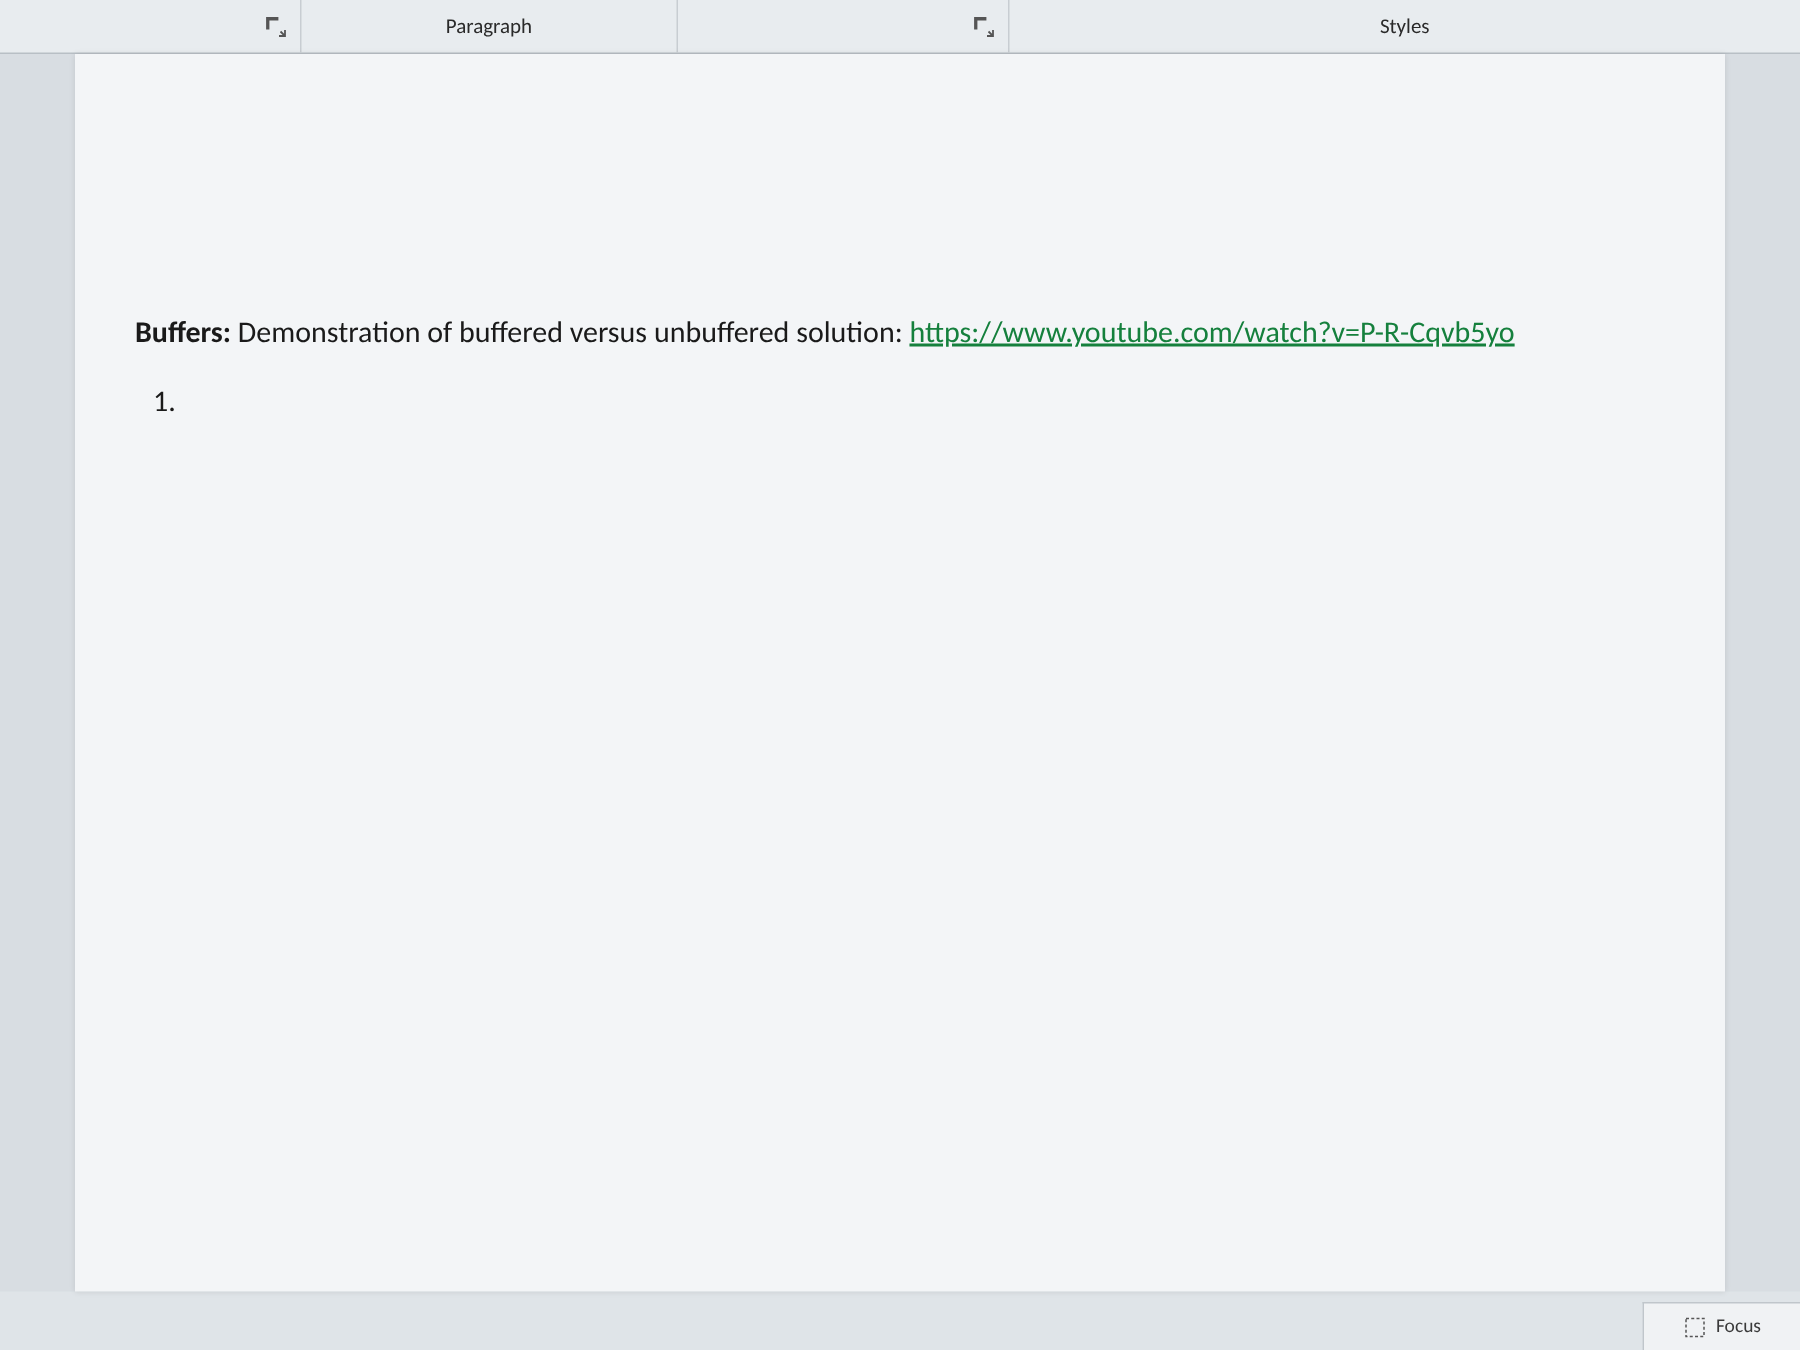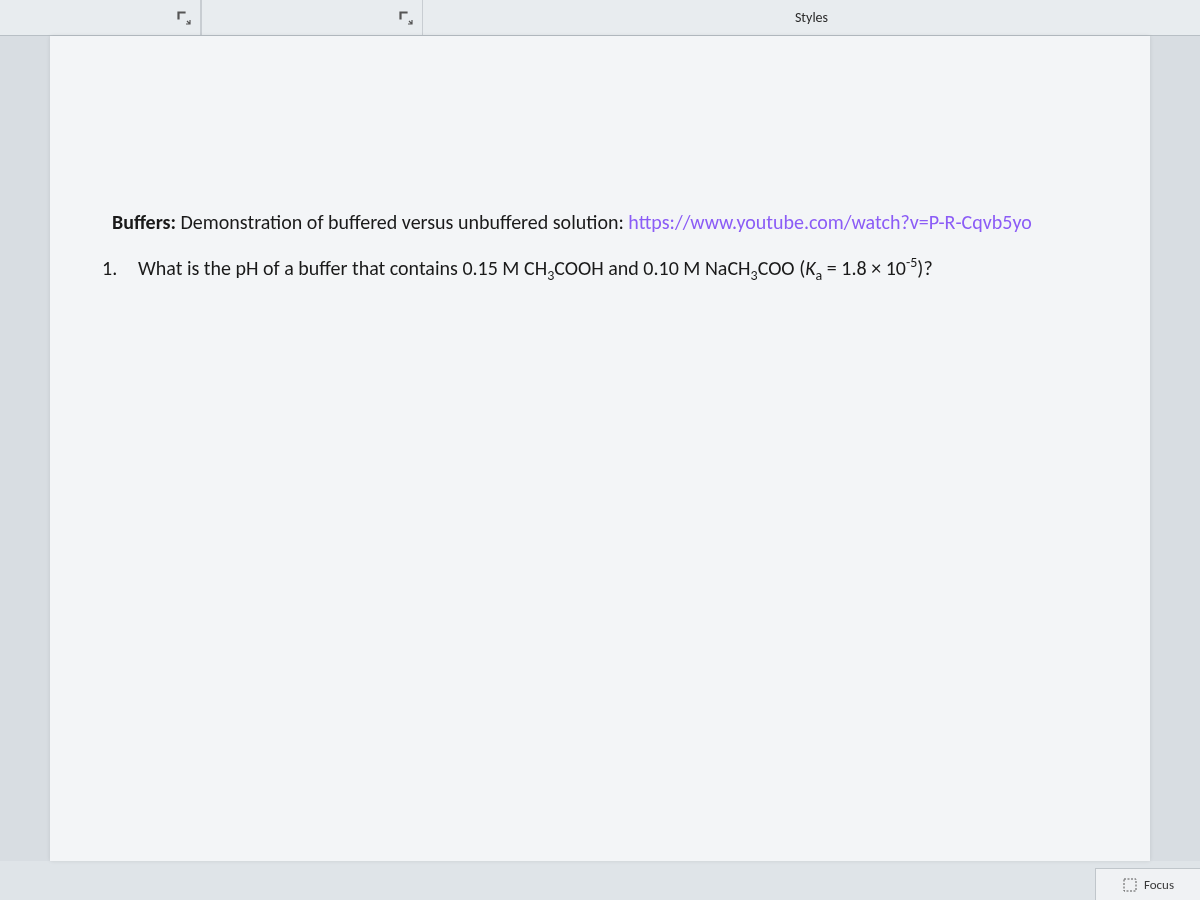--- a/index.html
+++ b/index.html
@@ -61,23 +61,24 @@
       width: 1100px;
       background: #f3f5f7;
       margin-top: 0;
       padding: 170px 40px 40px 40px;
       box-shadow: 0 0 4px rgba(0,0,0,0.1);
       height: 100%;
       font-size: 20px;
       line-height: 1.6;
       color: #1a1a1a;
     }
-    .bold { font-weight: 700; margin-left: 22px; }
+    .bold { font-weight: 700; }
     .link {
-      color: #8b5cf6;
+      color: #15803d;
+      text-decoration: underline;
       cursor: pointer;
     }
     .para { margin-bottom: 14px; }
     .list-item {
       display: flex;
       gap: 18px;
       margin-left: 12px;
     }
     .list-num { min-width: 18px; }
     sub { font-size: 0.7em; vertical-align: sub; }
@@ -113,20 +114,23 @@
 
 <div class="ribbon-row">
   <div class="ribbon-group spacer-200">
     <span class="launcher" style="margin-left:auto;">
       <svg viewBox="0 0 14 14">
           <path d="M1 1 h7 v1 H2 v6 H1 Z M10 10 l3 3 M13 9 v4 h-4" fill="none" stroke="#555" stroke-width="1.2"></path>
         </svg>
     </span>
   </div>
   <div class="divider"></div>
+  <div class="ribbon-group group-paragraph">
+    <span class="ribbon-label">Paragraph</span>
+  </div>
   <div class="divider"></div>
   <div class="ribbon-group" style="width:220px;justify-content:flex-end;">
     <span class="launcher">
       <svg viewBox="0 0 14 14">
           <path d="M1 1 h7 v1 H2 v6 H1 Z M10 10 l3 3 M13 9 v4 h-4" fill="none" stroke="#555" stroke-width="1.2"></path>
         </svg>
     </span>
   </div>
   <div class="divider"></div>
   <div class="ribbon-group group-styles">
@@ -137,23 +141,20 @@
 <div class="page-area">
   <div class="doc-page">
 
     <p class="para">
       <span class="bold">Buffers:</span><span> Demonstration of buffered versus unbuffered solution: </span><span class="link">https://www.youtube.com/watch?v=P-R-Cqvb5yo</span>
     </p>
 
 
     <div class="list-item">
       <span class="list-num">1.</span>
-      <span>
-        <span>What is the pH of a buffer that contains 0.15 M CH</span><sub>3</sub><span>COOH and 0.10 M NaCH</span><sub>3</sub><span>COO (</span><span class="italic">K</span><sub>a</sub><span> = 1.8 × 10</span><sup>-5</sup><span>)?</span>
-      </span>
     </div>
 
   </div>
 </div>
 
 <div class="status-bar">
   <span class="focus-icon">
     <svg viewBox="0 0 14 14">
         <rect x="1" y="1" width="12" height="12" fill="none" stroke="#555" stroke-width="1" stroke-dasharray="2 1.5"></rect>
       </svg>

